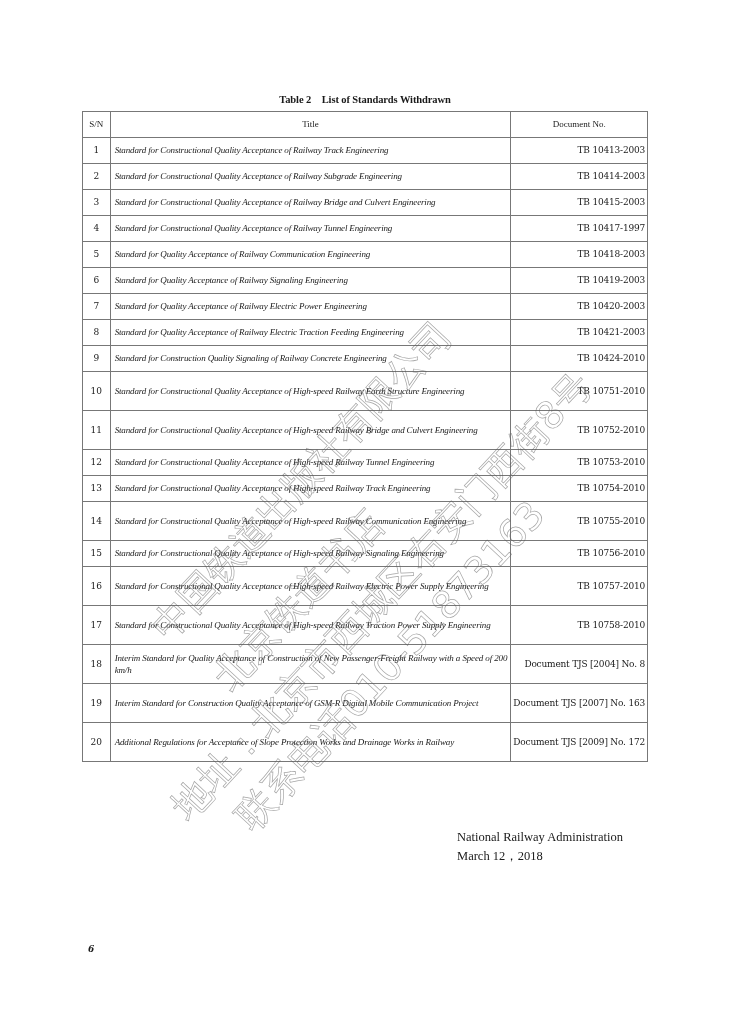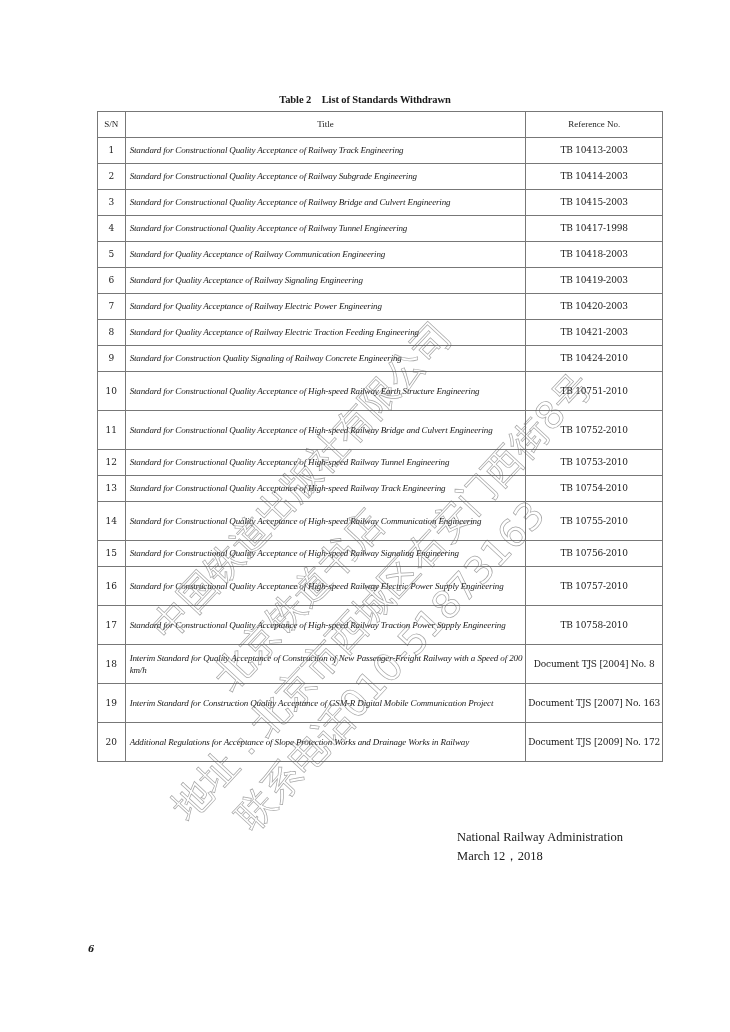--- a/index.html
+++ b/index.html
@@ -7,39 +7,39 @@
   body { position: relative; font-family: "DejaVu Serif", "Liberation Serif", serif; color: #1a1a1a; }
 
   .caption {
     position: absolute; top: 94px; left: 0; width: 730px;
     text-align: center; font-family: "Liberation Serif", serif;
     font-weight: bold; font-size: 10.5px; letter-spacing: -0.1px;
   }
   .caption .num { margin-right: 8px; }
 
   table.standards {
-    position: absolute; top: 111px; left: 97px; width: 566px;
+    position: absolute; top: 111px; left: 82px; width: 566px;
     border-collapse: collapse; border: 1.6px solid #4a4a4a;
     font-family: "Liberation Serif", serif;
   }
   table.standards th, table.standards td {
     border: 1px solid #777777;
     font-size: 9px; line-height: 12.5px; vertical-align: middle;
   }
   table.standards th { font-weight: normal; height: 26px; text-align: center; }
   col.c-sn { width: 28px; }
   col.c-title { width: 410px; }
   col.c-ref { width: 128px; }
 
   td.sn { text-align: center; font-family: "DejaVu Serif", serif; font-size: 8px; }
   td.title {
     font-style: italic; padding: 0 3px 0 4px; text-align: justify;
     text-align-last: left; font-size: 8.6px; letter-spacing: -0.15px;
   }
-  td.ref { text-align: center; font-family: "DejaVu Serif", serif; font-size: 8px; letter-spacing: -0.2px; white-space: nowrap; padding: 0 2px; }
+  td.ref { text-align: right; font-family: "DejaVu Serif", serif; font-size: 8px; letter-spacing: -0.2px; white-space: nowrap; padding: 0 2px; }
   tr.h1 td { height: 26px; }
   tr.h2 td { height: 39px; }
 
   .signature {
     position: absolute; right: 107px; top: 828px; text-align: left;
     font-family: "Liberation Serif", serif; font-size: 12.5px; line-height: 19px;
   }
   .page-number {
     position: absolute; left: 88px; top: 944px;
     font-family: "DejaVu Serif", serif; font-style: italic; font-weight: bold; font-size: 9px;
@@ -71,21 +71,21 @@
 <table class="standards">
   <colgroup>
     <col class="c-sn">
       <col class="c-title">
       <col class="c-ref">
   </colgroup>
   <thead>
     <tr>
       <th>S/N</th>
       <th>Title</th>
-      <th>Reference No.</th>
+      <th>Document No.</th>
     </tr>
   </thead>
   <tbody>
     <tr class="h1">
         <td class="sn">1</td>
         <td class="title">Standard for Constructional Quality Acceptance of Railway Track Engineering</td>
         <td class="ref">TB 10413-2003</td>
       </tr>
     <tr class="h1">
         <td class="sn">2</td>
@@ -93,21 +93,21 @@
         <td class="ref">TB 10414-2003</td>
       </tr>
     <tr class="h1">
         <td class="sn">3</td>
         <td class="title">Standard for Constructional Quality Acceptance of Railway Bridge and Culvert Engineering</td>
         <td class="ref">TB 10415-2003</td>
       </tr>
     <tr class="h1">
         <td class="sn">4</td>
         <td class="title">Standard for Constructional Quality Acceptance of Railway Tunnel Engineering</td>
-        <td class="ref">TB 10417-1998</td>
+        <td class="ref">TB 10417-1997</td>
       </tr>
     <tr class="h1">
         <td class="sn">5</td>
         <td class="title">Standard for Quality Acceptance of Railway Communication Engineering</td>
         <td class="ref">TB 10418-2003</td>
       </tr>
     <tr class="h1">
         <td class="sn">6</td>
         <td class="title">Standard for Quality Acceptance of Railway Signaling Engineering</td>
         <td class="ref">TB 10419-2003</td>

